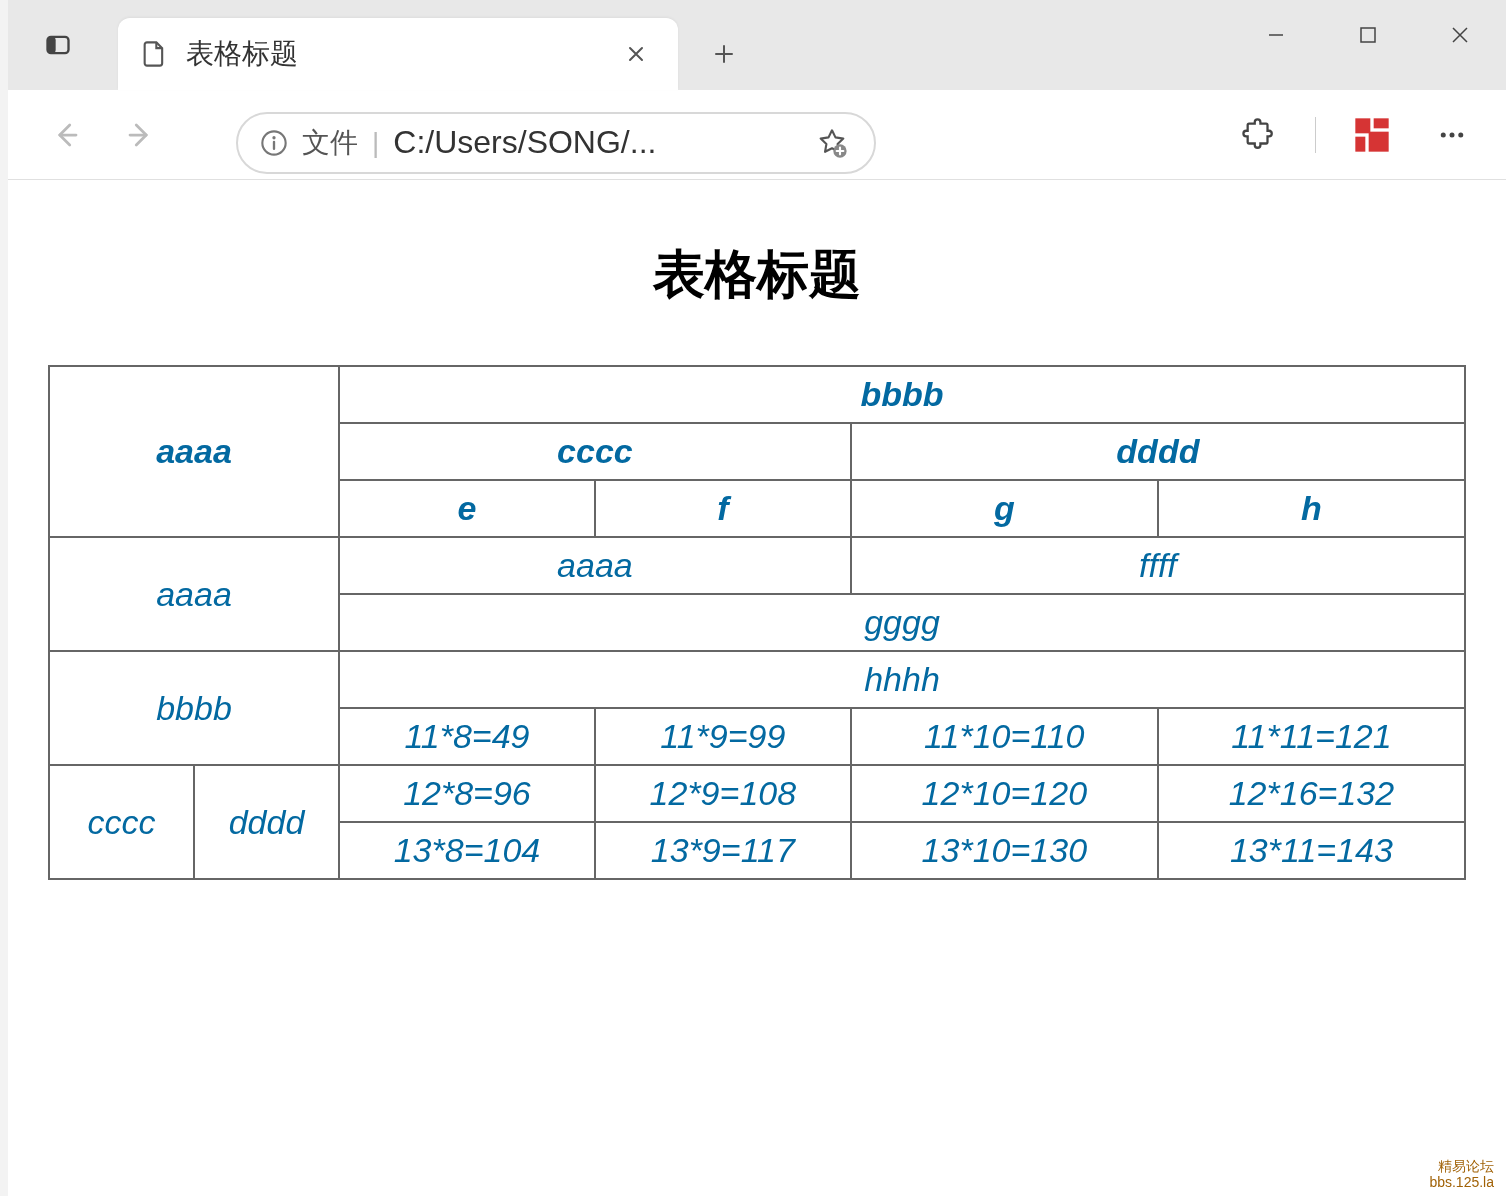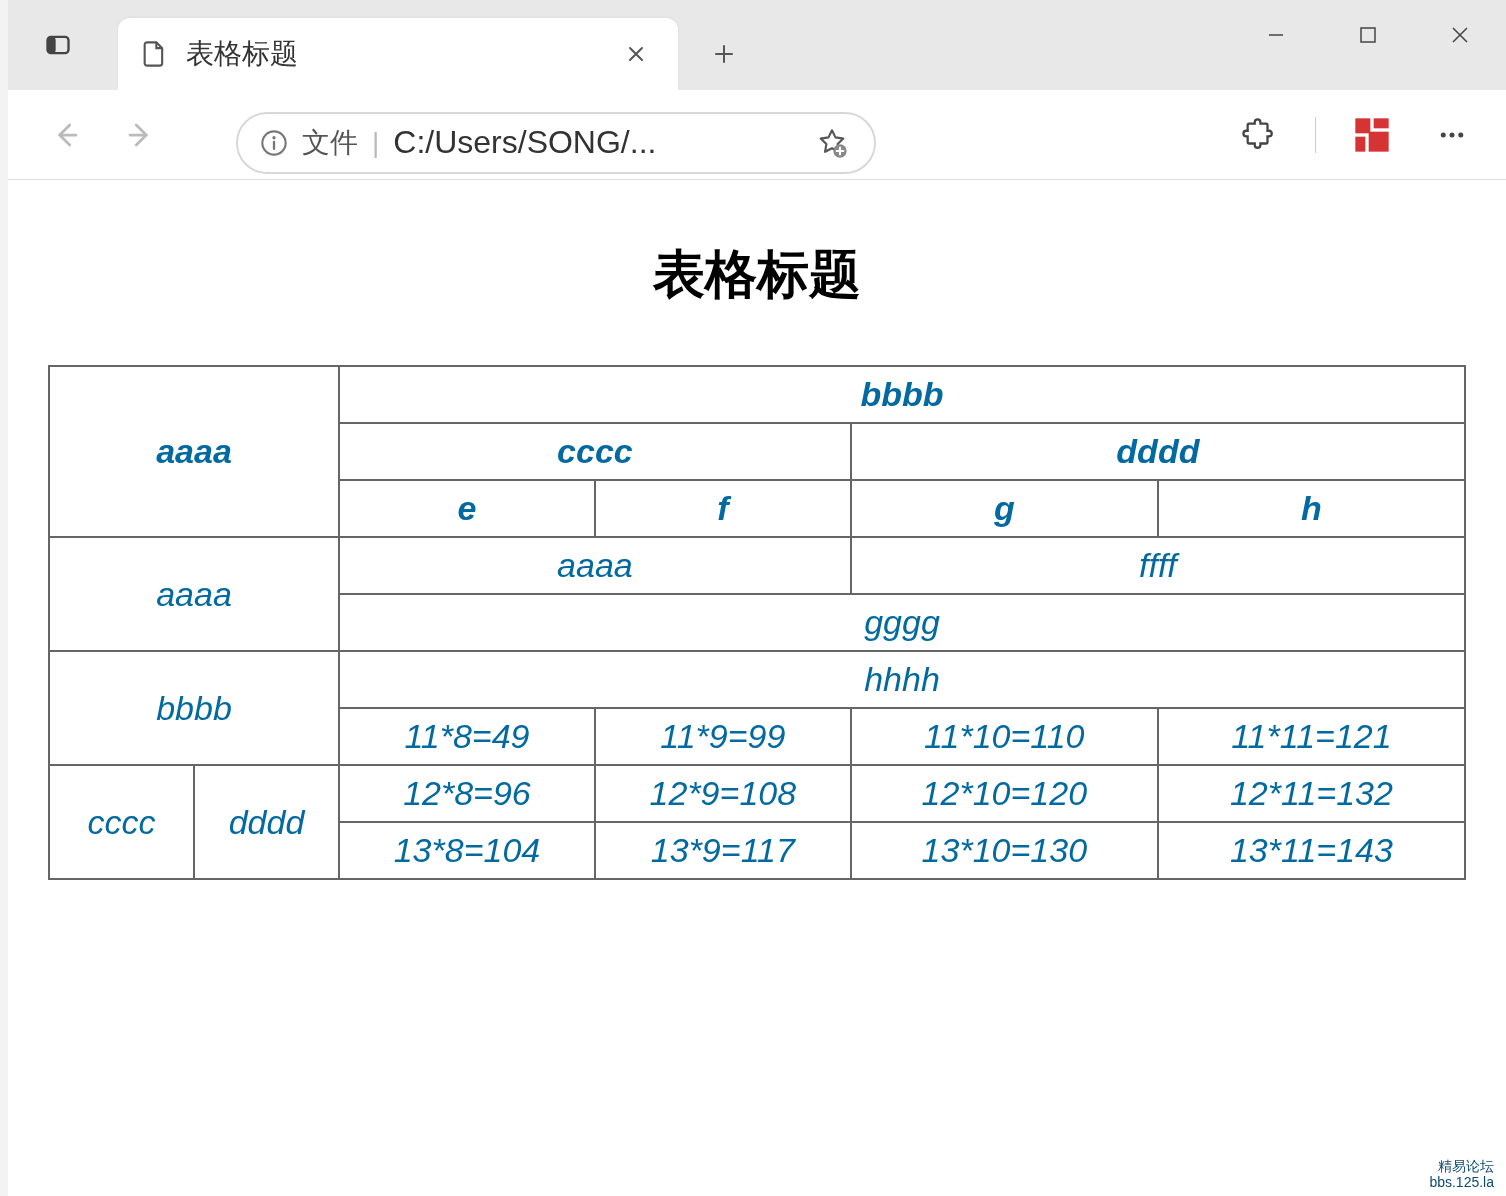--- a/index.html
+++ b/index.html
@@ -217,21 +217,21 @@
     table.data-table col.c1 { width: 8.5%; }
     table.data-table col.c2 { width: 15%; }
     table.data-table col.c3 { width: 15%; }
     table.data-table col.c4 { width: 18%; }
     table.data-table col.c5 { width: 18%; }
     .watermark {
       position: absolute;
       right: 12px;
       bottom: 6px;
       font-size: 14px;
-      color: #0c4a6e;
+      color: #a16207;
       text-align: right;
       line-height: 1.1;
     }
   </style>
 </head>
 <body>
 
 <div class="browser-window">
 
   <div class="titlebar">
@@ -383,21 +383,21 @@
         <td>11*9=99</td>
         <td>11*10=110</td>
         <td>11*11=121</td>
       </tr>
       <tr>
         <td rowspan="2">cccc</td>
         <td rowspan="2">dddd</td>
         <td>12*8=96</td>
         <td>12*9=108</td>
         <td>12*10=120</td>
-        <td>12*11=132</td>
+        <td>12*16=132</td>
       </tr>
       <tr>
         <td>13*8=104</td>
         <td>13*9=117</td>
         <td>13*10=130</td>
         <td>13*11=143</td>
       </tr>
     </tbody>
       </table>
 

